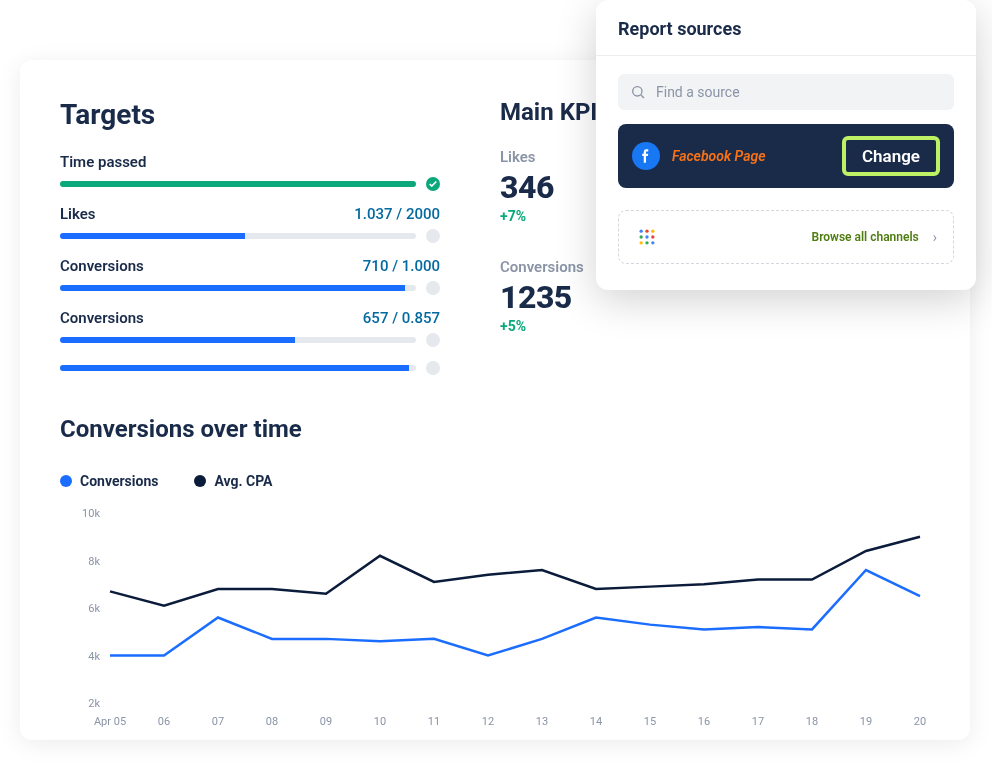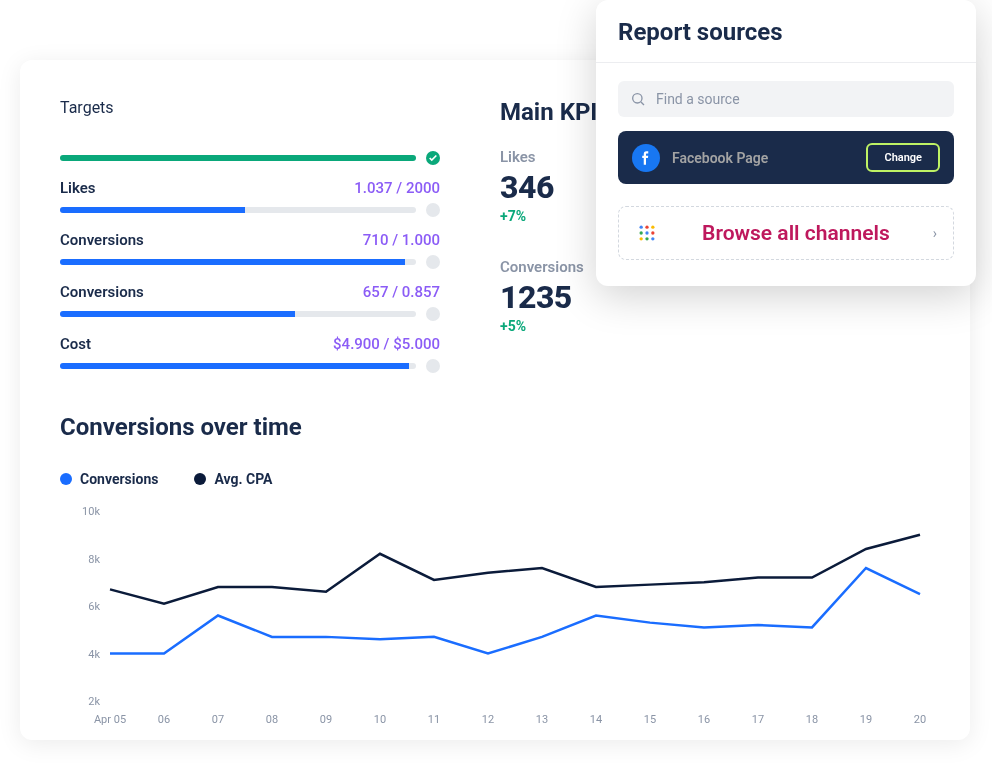--- a/index.html
+++ b/index.html
@@ -1,23 +1,23 @@
 <!DOCTYPE html>
 <html><head>
 <meta charset="utf-8">
 <style>
 * { margin:0; padding:0; box-sizing:border-box; font-family:-apple-system,BlinkMacSystemFont,"Segoe UI",Roboto,Arial,sans-serif; }
 body { background:#fff; width:992px; height:763px; position:relative; overflow:hidden; }
 .dashboard { position:absolute; top:60px; left:20px; width:950px; height:680px; background:#fff; border-radius:12px; box-shadow:0 4px 24px rgba(0,0,0,0.08); padding:38px 40px 20px 40px; }
 .top-row { display:flex; gap:60px; }
 .targets { flex:0 0 380px; }
-.targets h2 { font-size:16px; font-weight:400; color:#1a2b4a; margin-bottom:34px; }
+.targets h2 { font-size:28px; font-weight:700; color:#1a2b4a; margin-bottom:22px; }
 .target-item { margin-bottom:14px; }
 .target-head { display:flex; justify-content:space-between; font-size:15px; color:#1a2b4a; font-weight:600; margin-bottom:6px; }
-.target-head .val { font-weight:500; color:#8b5cf6; }
+.target-head .val { font-weight:500; color:#0369a1; }
 .target-bar-wrap { display:flex; align-items:center; gap:10px; }
 .target-bar { flex:1; height:6px; background:#e5e8ec; border-radius:3px; overflow:hidden; }
 .target-fill { height:100%; background:#1a6dff; }
 .target-fill.green { background:#0aa87a; }
 .target-dot { width:14px; height:14px; border-radius:50%; background:#e5e8ec; flex-shrink:0; }
 .target-dot.check { background:#0aa87a; color:#fff; display:flex; align-items:center; justify-content:center; }
 .target-dot.check svg { width:10px; height:10px; }
 .kpis { flex:1; }
 .kpis h2 { font-size:24px; font-weight:700; color:#1a2b4a; margin-bottom:22px; }
 .kpi-grid { display:flex; flex-direction:column; gap:34px; }
@@ -26,50 +26,54 @@
 .kpi-delta { font-size:14px; font-weight:700; color:#0aa87a; margin-top:2px; }
 .chart-section { margin-top:26px; }
 .chart-section h2 { font-size:24px; font-weight:700; color:#1a2b4a; margin-bottom:30px; }
 .legend { display:flex; gap:36px; margin-bottom:14px; font-size:14px; font-weight:700; color:#1a2b4a; }
 .legend-item { display:flex; align-items:center; gap:8px; }
 .legend-dot { width:12px; height:12px; border-radius:50%; }
 .chart-svg { width:100%; height:230px; }
 
 
 .sources-panel { position:absolute; top:0; right:16px; width:380px; background:#fff; border-radius:12px; box-shadow:0 10px 40px rgba(0,0,0,0.18); padding:0 0 26px 0; z-index:10; }
-.sources-panel h3 { font-size:24px; font-weight:700; color:#1a2b4a; padding:18px 22px 16px 22px; border-bottom:1px solid #ecedf0; }
+.sources-panel h3 { font-size:18px; font-weight:700; color:#1a2b4a; padding:18px 22px 16px 22px; border-bottom:1px solid #ecedf0; }
 .sources-body { padding:18px 22px 0 22px; }
 .search-box { display:flex; align-items:center; gap:10px; background:#f2f3f5; border-radius:6px; padding:10px 12px; margin-bottom:14px; }
 .search-box svg { width:16px; height:16px; color:#8a94a6; }
 .search-box input { border:none; background:transparent; outline:none; font-size:14px; color:#14532d; flex:1; }
 .search-box input::placeholder { color:#8a94a6; }
 .source-card { display:flex; align-items:center; gap:12px; padding:12px 14px; border-radius:8px; margin-bottom:10px; }
 .source-card.selected { background:#1a2b4a; color:#fff; }
-.source-card.selected .src-name { color:#a3a3a3; }
+.source-card.selected .src-name { color:#f97316;font-style:italic; }
 .source-card.outline { background:#fff; border:1px solid #e5e8ec; }
 .src-icon { width:28px; height:28px; border-radius:50%; display:flex; align-items:center; justify-content:center; flex-shrink:0; }
 .src-icon.fb { background:#1877f2; }
 .src-icon.ga { background:#fff; }
 .src-name { font-size:14px; font-weight:600; color:#1a2b4a; flex:1; }
-.change-btn { background:transparent; border:2px solid #bef264; color:#fff; padding:6px 16px; border-radius:6px; font-size:11px; font-weight:600; cursor:pointer; }
+.change-btn { background:transparent; border:4px solid #bef264; color:#fff; padding:6px 16px; border-radius:6px; font-size:17px; font-weight:600; cursor:pointer; }
 .browse-row { display:flex; align-items:center; gap:14px; padding:14px 16px; border:1px dashed #d3d8df; border-radius:8px; margin-top:22px; }
 .browse-icon { width:24px; height:24px; display:flex; align-items:center; justify-content:center; }
-.browse-text { flex:1; text-align:center; font-size:21px; font-weight:600; color:#be185d; }
+.browse-text { flex:1; text-align:right; font-size:12px; font-weight:600; color:#4d7c0f; }
 .chev { color:#8a94a6; font-size:14px; }
 </style>
 </head>
 <body>
 
 <div class="dashboard">
   <div class="top-row">
 
     <div class="targets">
       <h2>Targets</h2>
       <div id="targets-list">
     <div class="target-item">
+      <div class="target-head">
+        <span>Time passed</span>
+        <span class="val"></span>
+      </div>
       <div class="target-bar-wrap">
         <div class="target-bar">
           <div class="target-fill green" style="width:100%"></div>
         </div>
         <span class="target-dot check">
                 <svg viewBox="0 0 24 24" fill="none" stroke="#fff" stroke-width="4">
                   <polyline points="4,12 9,17 20,6"></polyline>
                 </svg>
               </span>
       </div>
@@ -104,24 +108,20 @@
         <span class="val">657 / 0.857</span>
       </div>
       <div class="target-bar-wrap">
         <div class="target-bar">
           <div class="target-fill " style="width:66%"></div>
         </div>
         <span class="target-dot"></span>
       </div>
     </div>
     <div class="target-item">
-      <div class="target-head">
-        <span>Cost</span>
-        <span class="val">$4.900 / $5.000</span>
-      </div>
       <div class="target-bar-wrap">
         <div class="target-bar">
           <div class="target-fill " style="width:98%"></div>
         </div>
         <span class="target-dot"></span>
       </div>
     </div>
         </div>
     </div>
 

